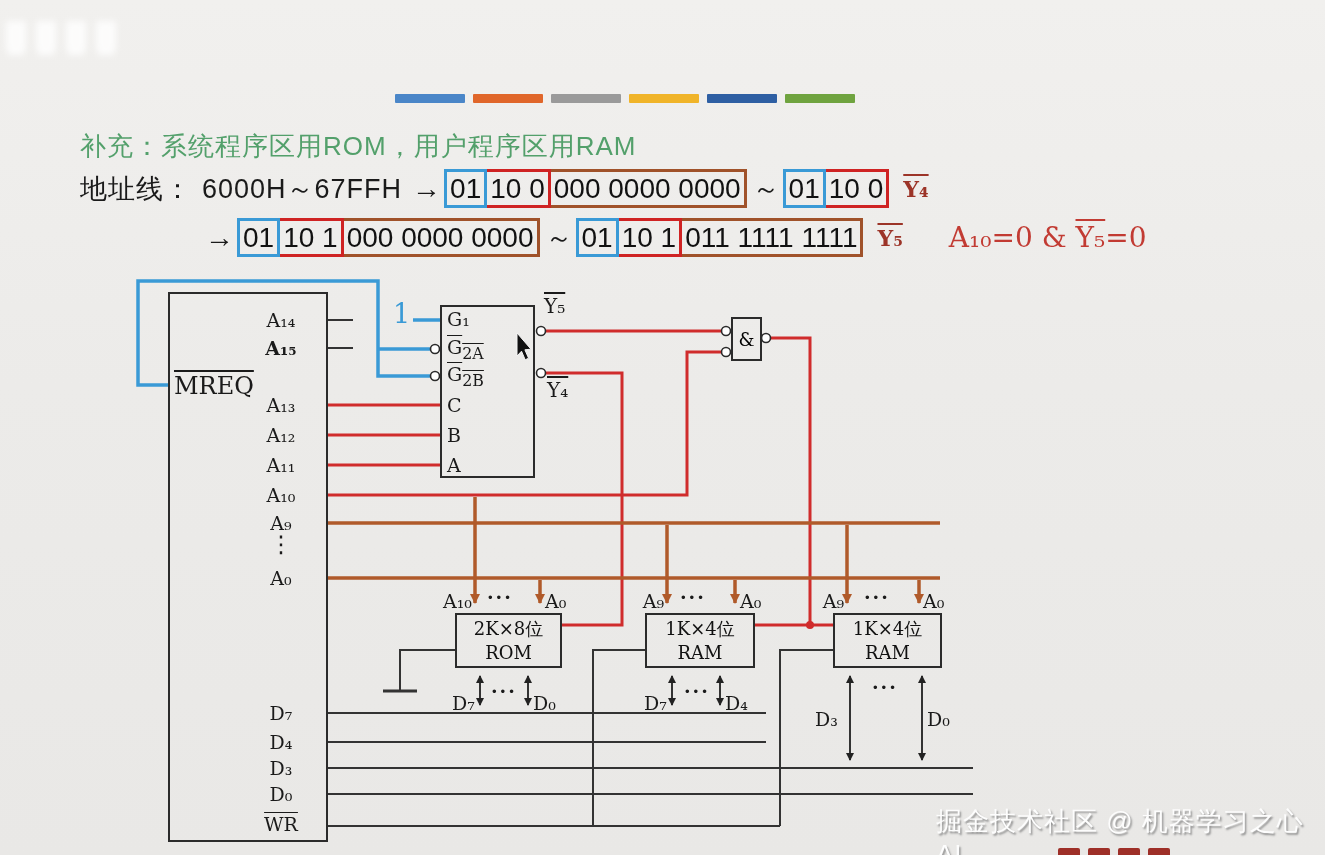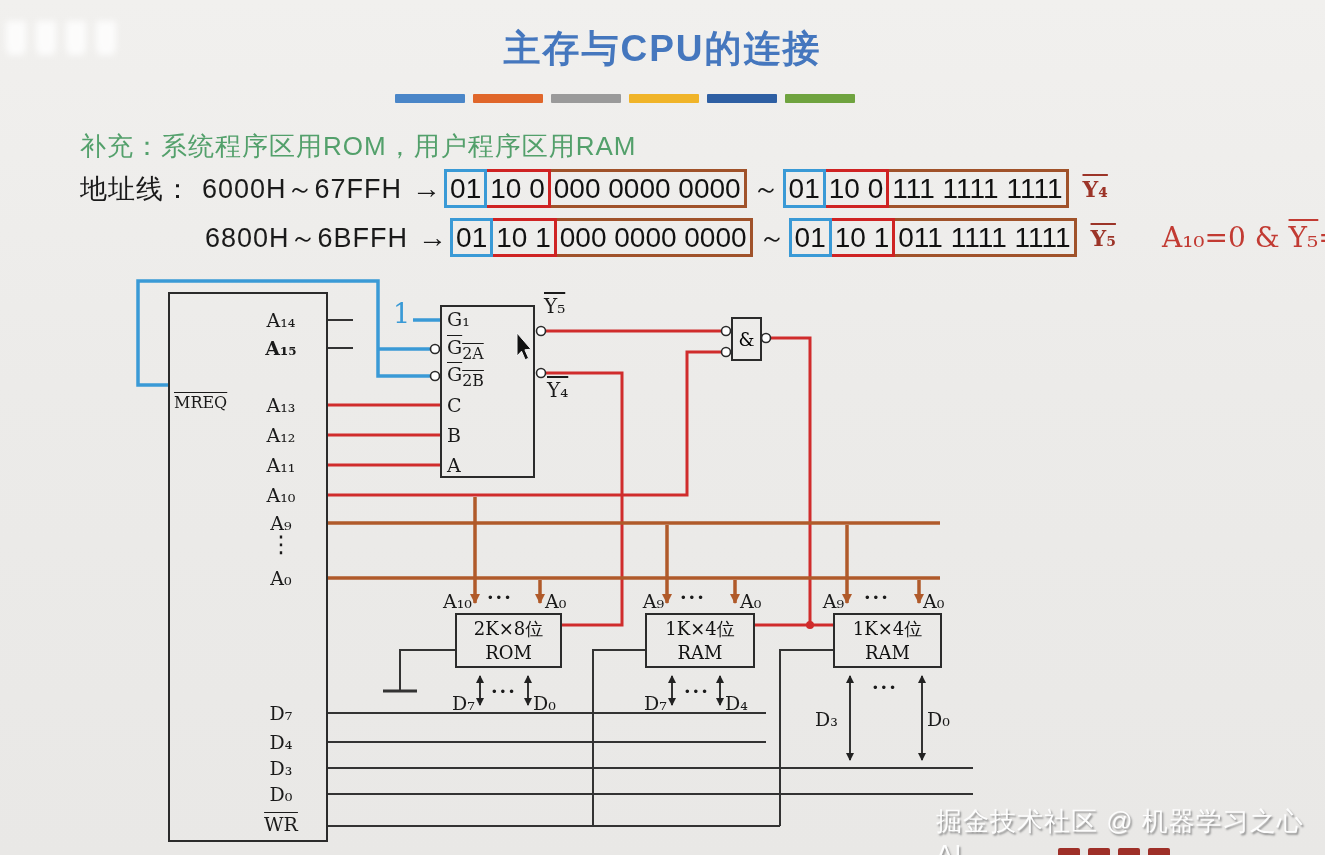--- a/index.html
+++ b/index.html
@@ -42,21 +42,20 @@
   .corner{left:6px;top:10px;width:160px;height:52px;filter:blur(3px);opacity:.8;z-index:5;display:flex;gap:10px;align-items:center;}
   .corner span{display:inline-block;width:20px;height:30px;background:#fff;border-radius:3px;box-shadow:0 6px 0 -2px #fff;}
   .cutoff{left:1058px;top:848px;width:130px;height:7px;overflow:hidden;display:flex;gap:8px;z-index:5;}
   .cutoff span{display:inline-block;width:22px;height:16px;background:#9e2f28;border-radius:2px;}
 </style>
 </head>
 <body>
 
 <div class="stage">
 
-  <div class="abs title">主存与CPU的连接</div>
 
   <div class="abs bars">
     <span class="bar" style="background: rgb(74, 134, 200);"></span>
     <span class="bar" style="background: rgb(224, 102, 42);"></span>
     <span class="bar" style="background: rgb(154, 154, 154);"></span>
     <span class="bar" style="background: rgb(240, 180, 41);"></span>
     <span class="bar" style="background: rgb(46, 95, 163);"></span>
     <span class="bar" style="background: rgb(111, 163, 63);"></span>
   </div>
 
@@ -65,26 +64,24 @@
   <div class="addr-row" style="left:80px;top:169px;justify-content:center;">
     <span class="range">地址线：</span>
     <span class="range">6000H～67FFH</span>
     <span class="arrow">→</span>
     <span class="seg blue">01</span>
       <span class="seg red">10 0</span>
       <span class="seg brown">000 0000 0000</span>
     <span class="tilde">～</span>
     <span class="seg blue">01</span>
       <span class="seg red">10 0</span>
-      <span class="seg brown">111 1111 1111</span>
     <span class="sig ov">Y₄</span>
   </div>
 
   <div class="addr-row" style="left:205px;top:218px;">
-    <span class="range">6800H～6BFFH</span>
     <span class="arrow">→</span>
     <span class="seg blue">01</span>
       <span class="seg red">10 1</span>
       <span class="seg brown">000 0000 0000</span>
     <span class="tilde">～</span>
     <span class="seg blue">01</span>
       <span class="seg red">10 1</span>
       <span class="seg brown">011 1111 1111</span>
     <span class="sig ov">Y₅</span>
     <span class="note"><span>A₁₀=0 &amp; </span><span class="ov">Y₅</span><span>=0</span></span>
@@ -177,21 +174,21 @@
   </div>
   <div class="box chip" style="left:645px;top:613px;width:110px;height:55px;">
     <span>1K×4位</span>
     <span>RAM</span>
   </div>
   <div class="box chip" style="left:833px;top:613px;width:109px;height:55px;">
     <span>1K×4位</span>
     <span>RAM</span>
   </div>
 
-  <div class="lbl ov" style="left:174px;top:392px;font-size:16px;">MREQ</div>
+  <div class="lbl ov" style="left:174px;top:375px;font-size:24px;">MREQ</div>
   <div class="pin" style="top:309px;">A₁₄</div>
   <div class="pin" style="top:337px;font-weight:bold;">A₁₅</div>
   <div class="pin" style="top:394px;">A₁₃</div>
   <div class="pin" style="top:424px;">A₁₂</div>
   <div class="pin" style="top:454px;">A₁₁</div>
   <div class="pin" style="top:484px;">A₁₀</div>
   <div class="pin" style="top:512px;">A₉</div>
   <div class="pin" style="top:533px;font-size:23px;">⋮</div>
   <div class="pin" style="top:567px;">A₀</div>
   <div class="pin" style="top:702px;">D₇</div>

